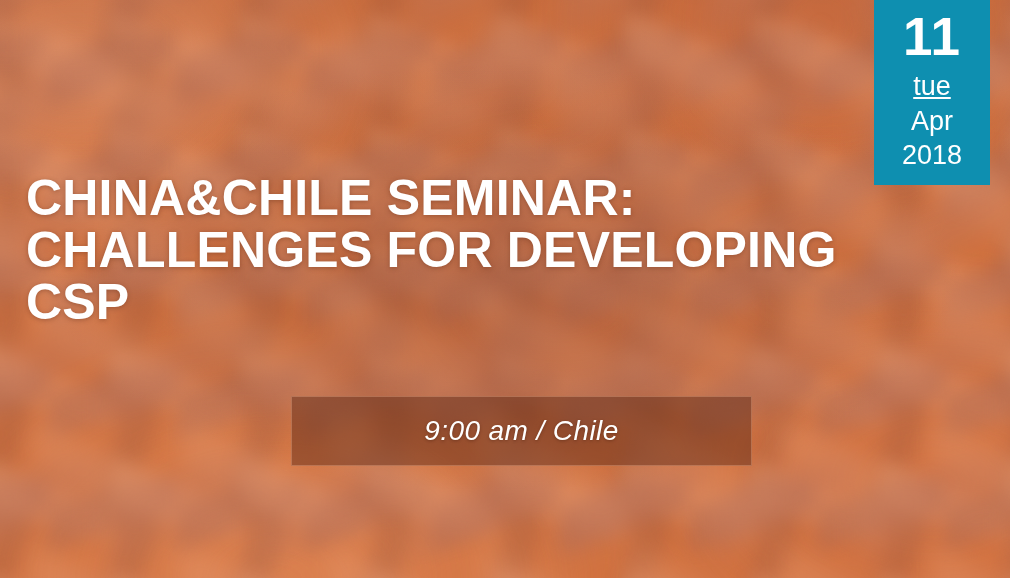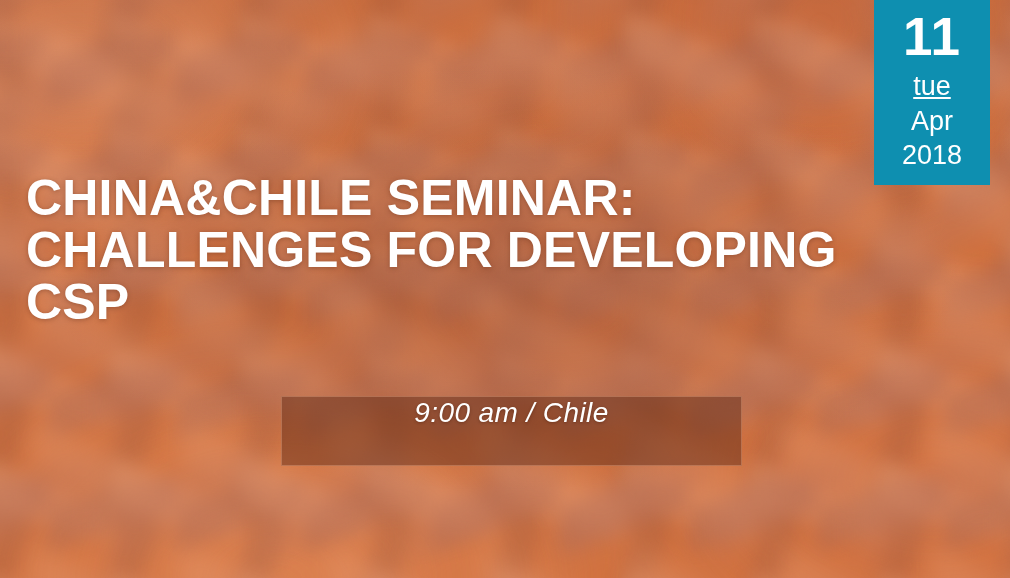--- a/index.html
+++ b/index.html
@@ -138,28 +138,29 @@
     letter-spacing: 0.2px;
     text-transform: uppercase;
     text-shadow: 0 1px 5px rgba(90,40,22,0.38);
     box-sizing: border-box;
   }
   .title-line { display: block; white-space: nowrap; }
 
   
   .time-box {
     position: absolute;
-    left: 281px;
+    left: 291px;
     top: 396px;
     width: 461px;
     height: 70px;
     background: rgba(92,40,22,0.46);
     border: 1px solid rgba(236,170,136,0.40);
     box-sizing: border-box;
     display: flex;
+    align-items: center;
     justify-content: center;
   }
   .time-text {
     color: #ffffff;
     font-size: 28px;
     font-style: italic;
     font-weight: normal;
     letter-spacing: 0.4px;
     text-shadow: 0 1px 3px rgba(70,30,16,0.45);
   }

